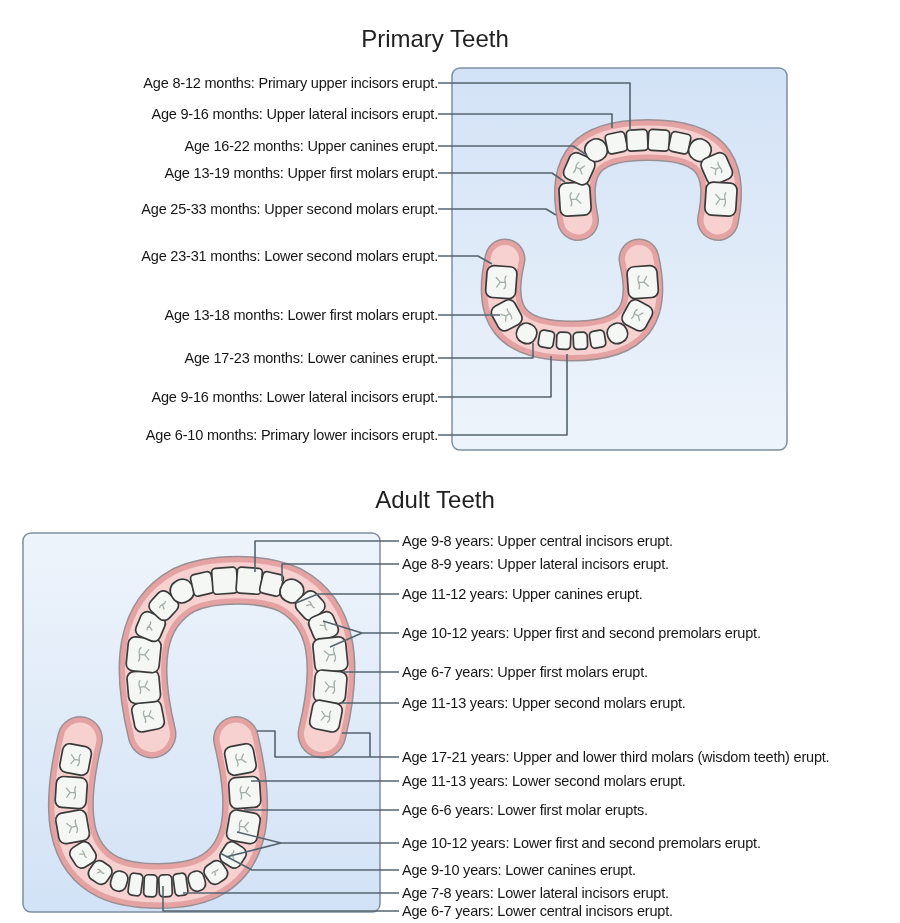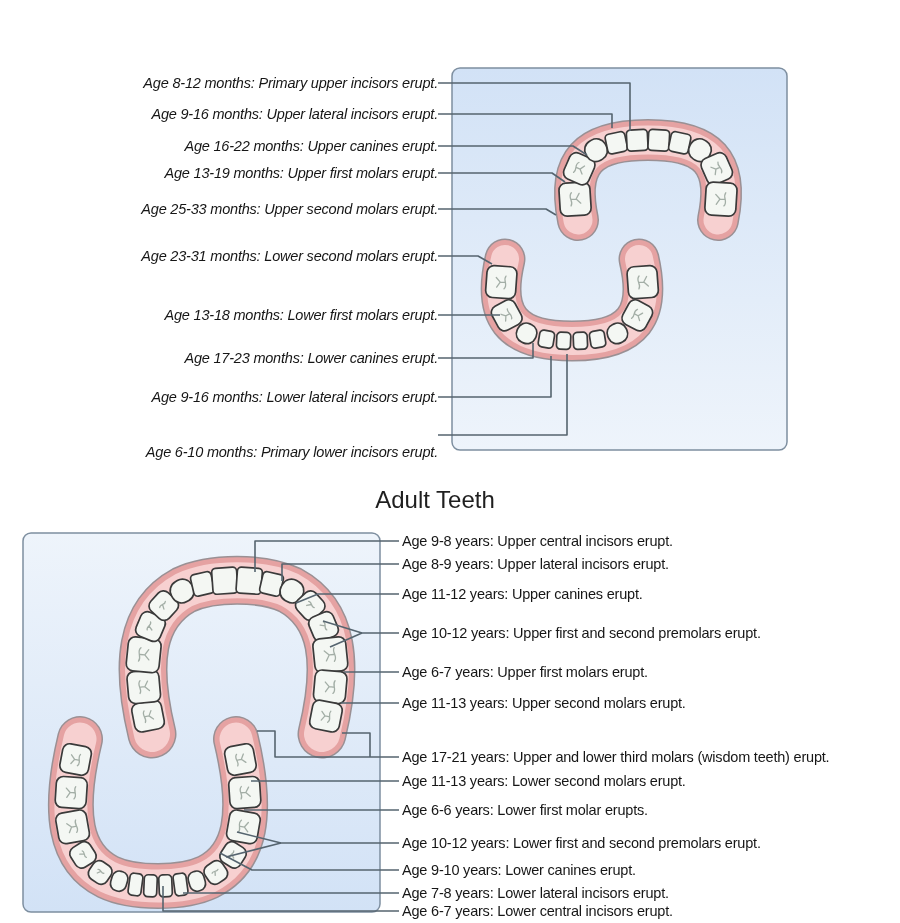--- a/index.html
+++ b/index.html
@@ -8,28 +8,29 @@
   .sec{position:absolute;left:0;width:900px;}
   #sec-primary{top:0;height:470px;}
   #sec-adult{top:484px;height:453px;}
   .sec svg{position:absolute;top:0;left:0;}
   .title{position:absolute;left:0;width:870px;text-align:center;
          font-size:24px;color:#1f1f1f;white-space:nowrap;}
   #title-primary{top:25px;}
   #title-adult{top:2px;}
   .lbl{position:absolute;white-space:nowrap;font-size:14.5px;letter-spacing:-0.2px;
        line-height:22px;color:#161616;}
-  .lbl.r{text-align:right;font-style:italic;}
+  .lbl.r{text-align:right;}
 </style>
 </head>
 <body>
 
 <div class="canvas">
 
   <section class="sec" id="sec-primary">
+    <div class="title" id="title-primary">Primary Teeth</div>
     <svg id="svg-primary" width="900" height="470" viewBox="0 0 900 470">
       <defs>
         <linearGradient id="boxg1" x1="0" y1="0" x2="0" y2="1">
           <stop offset="0" stop-color="#d2e2f6"></stop>
           <stop offset="1" stop-color="#eef4fb"></stop>
         </linearGradient>
       </defs>
       <rect x="452" y="68" width="335" height="382" rx="8" fill="url(#boxg1)" stroke="#7e8fa0" stroke-width="1.5"></rect>
       <g id="jaws1">
           <g>
@@ -129,21 +130,21 @@
     <div id="labels-primary">
         <div class="lbl r" style="top: 72px; right: 462px;">Age 8-12 months: Primary upper incisors erupt.</div>
         <div class="lbl r" style="top: 103px; right: 462px;">Age 9-16 months: Upper lateral incisors erupt.</div>
         <div class="lbl r" style="top: 135px; right: 462px;">Age 16-22 months: Upper canines erupt.</div>
         <div class="lbl r" style="top: 162px; right: 462px;">Age 13-19 months: Upper first molars erupt.</div>
         <div class="lbl r" style="top: 198px; right: 462px;">Age 25-33 months: Upper second molars erupt.</div>
         <div class="lbl r" style="top: 245px; right: 462px;">Age 23-31 months: Lower second molars erupt.</div>
         <div class="lbl r" style="top: 304px; right: 462px;">Age 13-18 months: Lower first molars erupt.</div>
         <div class="lbl r" style="top: 347px; right: 462px;">Age 17-23 months: Lower canines erupt.</div>
         <div class="lbl r" style="top: 386px; right: 462px;">Age 9-16 months: Lower lateral incisors erupt.</div>
-        <div class="lbl r" style="top: 424px; right: 462px; margin-top: 17px;">Age 6-10 months: Primary lower incisors erupt.</div>
+        <div class="lbl r" style="top: 424px; right: 462px;">Age 6-10 months: Primary lower incisors erupt.</div>
       </div>
   </section>
 
   <section class="sec" id="sec-adult">
     <div class="title" id="title-adult">Adult Teeth</div>
     <svg id="svg-adult" width="900" height="453" viewBox="0 0 900 453">
       <defs>
         <linearGradient id="boxg2" x1="0" y1="0" x2="0" y2="1">
           <stop offset="0" stop-color="#eef4fb"></stop>
           <stop offset="1" stop-color="#d2e2f6"></stop>

